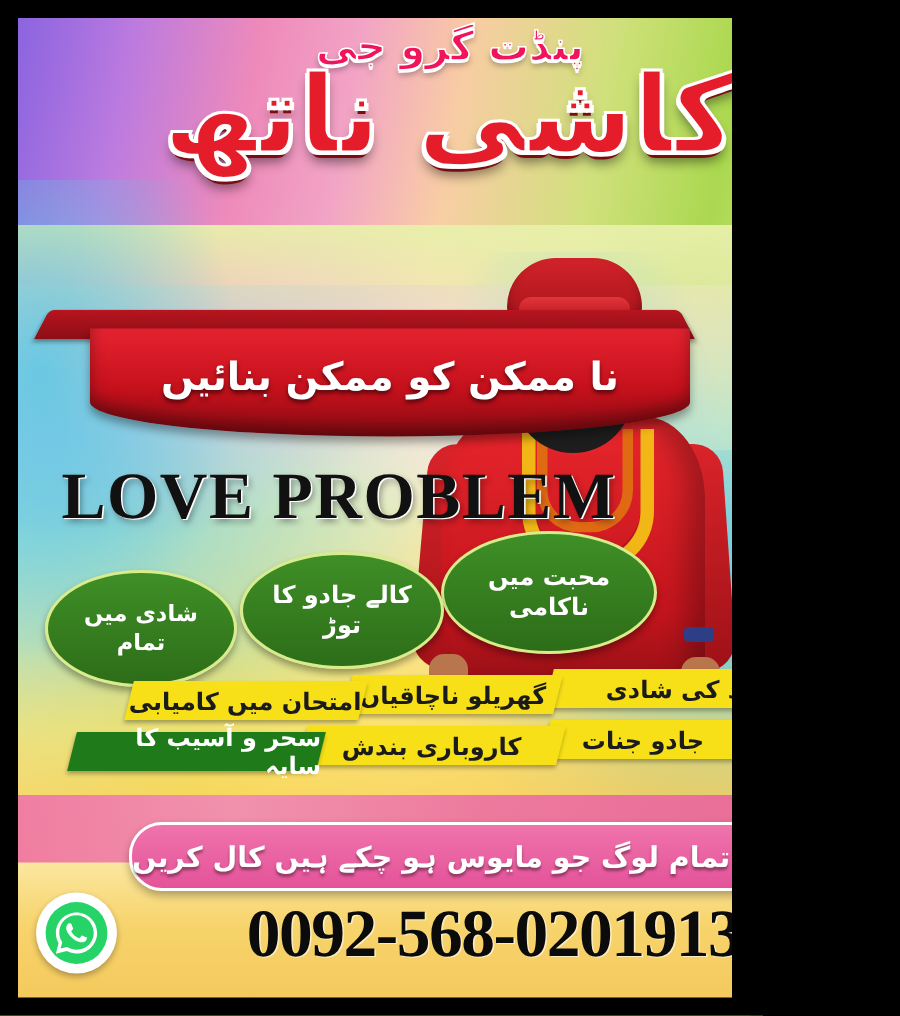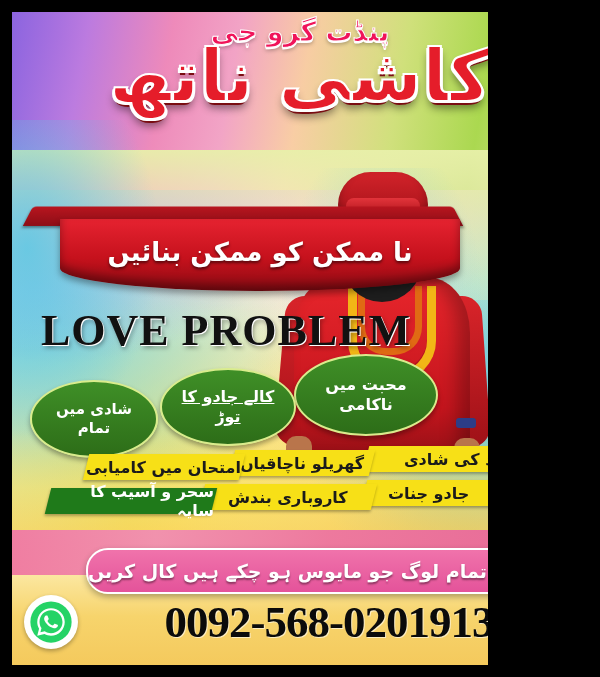--- a/index.html
+++ b/index.html
@@ -185,21 +185,21 @@
     direction: rtl;
     text-align: center;
     font-weight: bold;
     display: flex;
     align-items: center;
     justify-content: center;
     box-shadow: 0 3px 5px rgba(0,0,0,.35);
   }
   .oval span { display:block; line-height:1.25; padding: 0 6px; }
   #oval-1 { left: 280px; top: 2px;  width: 140px; height: 78px; font-size: 16px; }
-  #oval-2 { left: 146px; top: 16px; width: 132px; height: 74px; font-size: 16px; text-decoration: underline; }
+  #oval-2 { left: 146px; top: 16px; width: 132px; height: 74px; font-size: 16px; }
   #oval-3 { left: 16px;  top: 28px; width: 124px; height: 74px; font-size: 15px; }
 
   
   .strips {
     position: absolute;
     left: 38px; top: 446px;
     width: 528px; height: 92px;
   }
   .strip {
     position: absolute;

